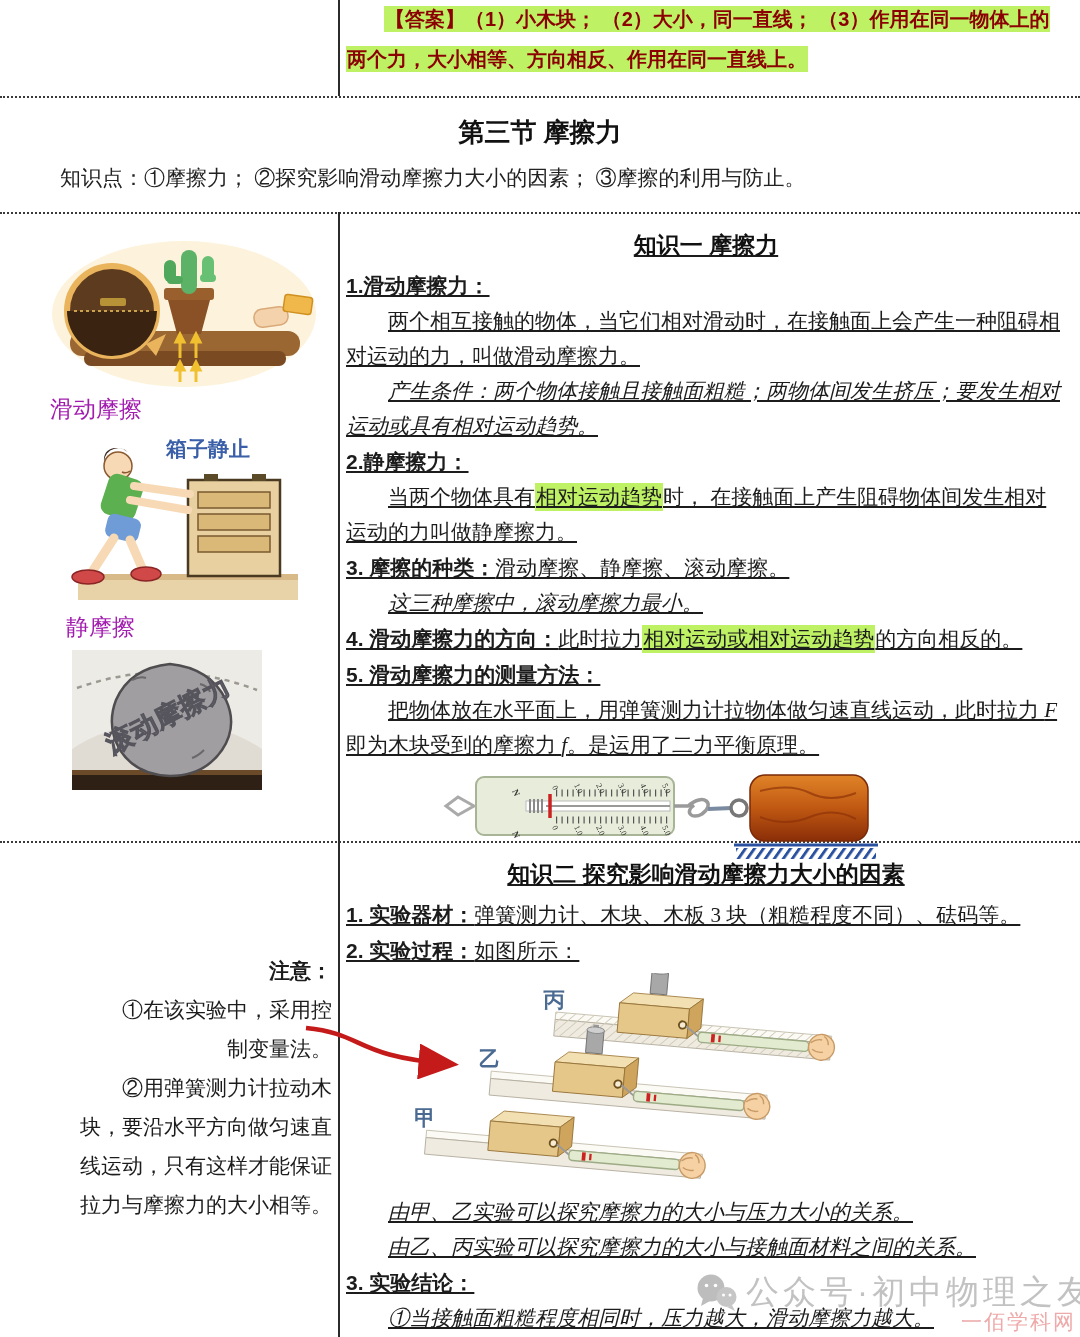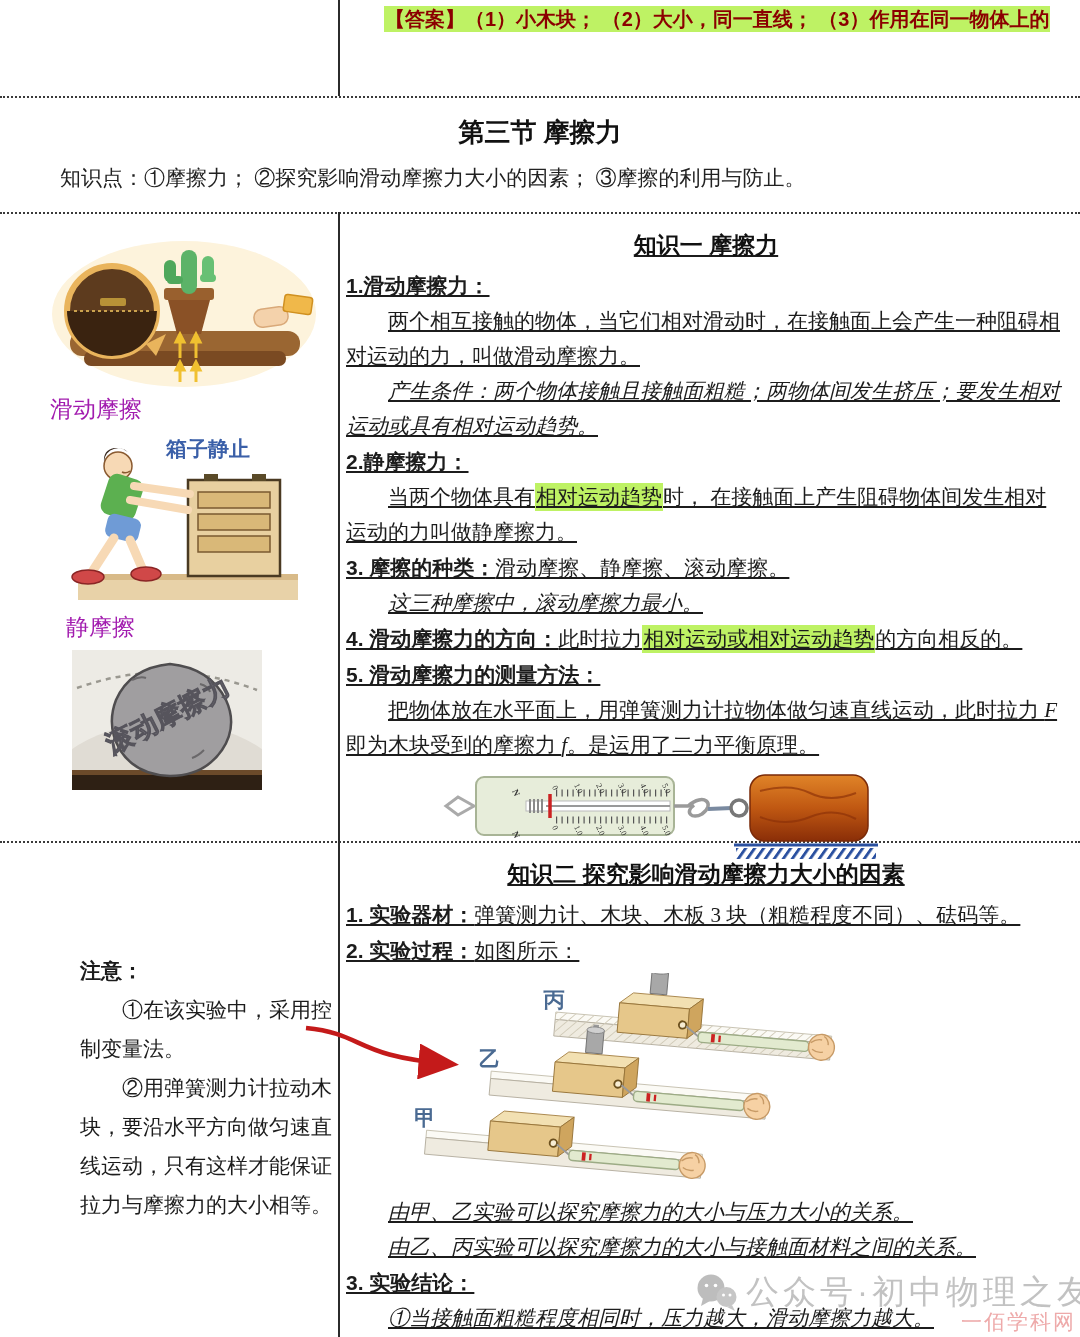--- a/index.html
+++ b/index.html
@@ -40,21 +40,21 @@
   .bh { font-family:"Liberation Sans","DejaVu Sans",sans-serif; font-weight:700; }
   .kai { font-style:italic; }
   .it { font-style:italic; font-family:"Liberation Serif",serif; }
 
   
   .figwrap { position:absolute; }
   .figcap { position:absolute; width:100%; text-align:left; font-size:23px; color:#a21caf; }
 
   
   .note { position:absolute; left:80px; top:110px; width:252px; }
-  .note .p { line-height:39px; }
+  .note .p { line-height:39px;text-align:right; }
 
   
   .exp-fig { margin:4px 0 0 48px; display:block; }
 
   
   .spring-fig { margin:8px 0 0 92px; display:block; }
 
   
   .red-arrow { position:absolute; left:300px; top:1012px; width:180px; height:70px; }
 
@@ -71,20 +71,21 @@
 </style>
 </head>
 <body>
 
 <div class="page">
 
   <div class="row row-answer hdiv">
     <div class="vline"></div>
     <div class="answer-cell">
       <p class="ans-line first"><span class="hl">【答案】（1）小木块； （2）大小，同一直线； （3）作用在同一物体上的</span></p>
+      <p class="ans-line"><span class="hl">两个力，大小相等、方向相反、作用在同一直线上。</span></p>
     </div>
   </div>
 
   <div class="row row-title hdiv">
     <h1 class="doc-title">第三节 摩擦力</h1>
     <p class="kp-line">知识点：①摩擦力； ②探究影响滑动摩擦力大小的因素； ③摩擦的利用与防止。</p>
   </div>
 
   <div class="row row-k1 hdiv">
     <div class="vline"></div>

